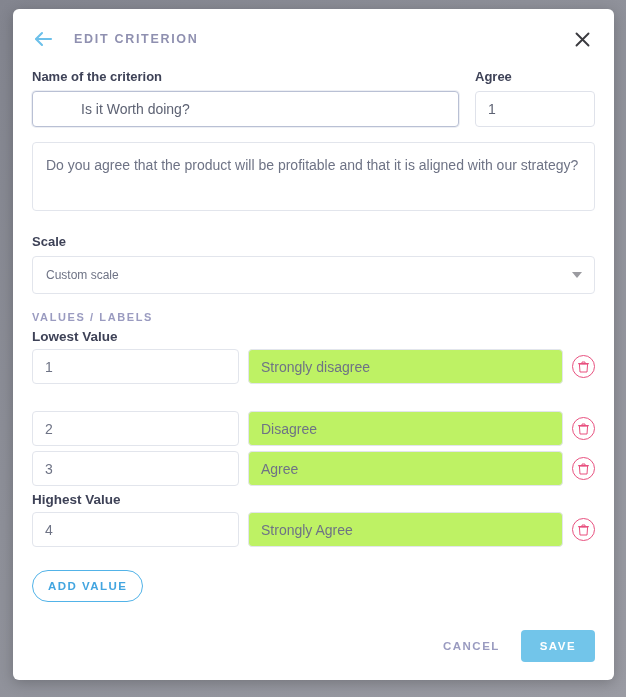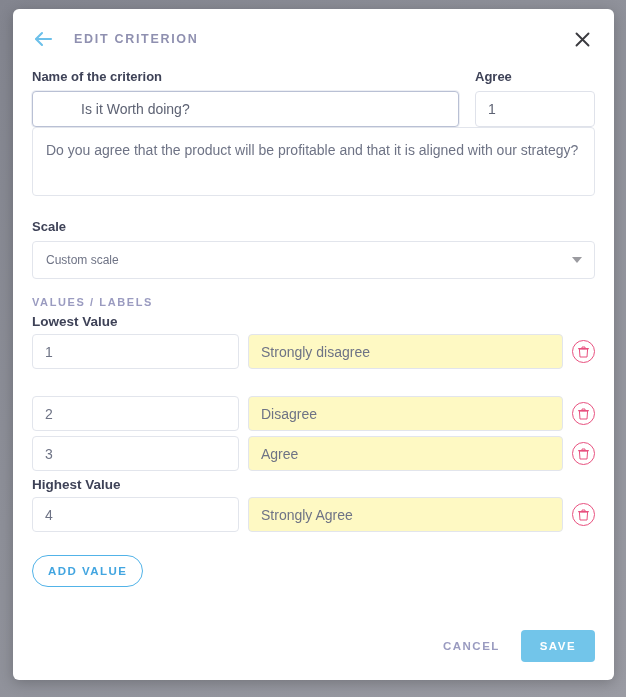--- a/index.html
+++ b/index.html
@@ -114,20 +114,21 @@
 
   .text-input.focused {
     border-color: #b9c0d4;
     box-shadow: 0 0 0 1px rgba(185,192,212,0.25);
     padding-left: 48px;
   }
 
   .text-input::placeholder { color: #9ba0ae; }
 
   .desc-box {
+    margin-top: 15px;
     width: 100%;
     min-height: 63px;
     border: 1px solid #e2e5ec;
     border-radius: 4px;
     padding: 11px 13px;
     font-family: "Liberation Sans", sans-serif;
     font-size: 14px;
     line-height: 1.62;
     color: #6e7385;
     resize: none;
@@ -212,21 +213,21 @@
   .value-label {
     flex: 1 1 auto;
     height: 35px;
     border: 1px solid #e2e5ec;
     border-radius: 4px;
     padding: 0 12px;
     font-family: "Liberation Sans", sans-serif;
     font-size: 14px;
     color: #6e7385;
     outline: none;
-    background: #fef9c3;
+    background: #bef264;
   }
 
   .value-num::placeholder, .value-label::placeholder { color: #9ba0ae; }
 
   .delete-btn {
     flex: 0 0 23px;
     width: 23px;
     height: 23px;
     border: 1px solid #e8517f;
     border-radius: 50%;

